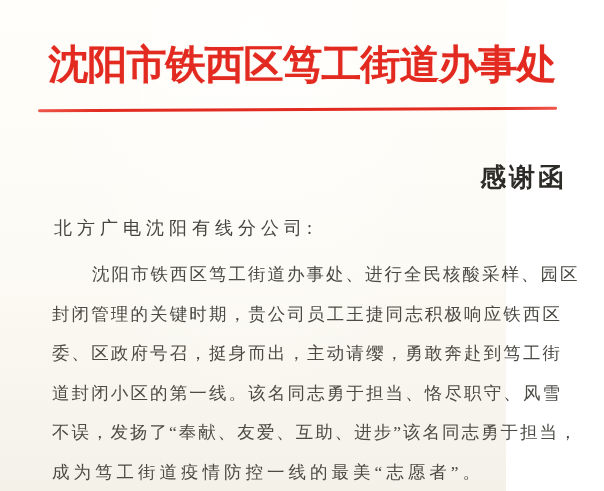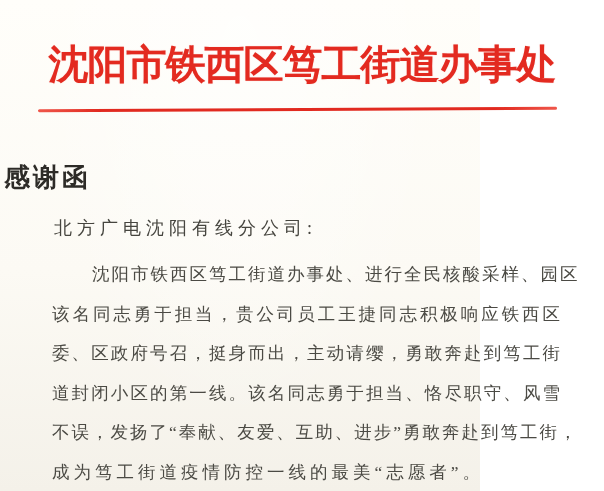--- a/index.html
+++ b/index.html
@@ -10,20 +10,21 @@
     overflow: hidden;
   }
   .paper {
     position: relative;
     width: 480px;
     height: 491px;
     background:
       radial-gradient(ellipse at 50% 10%, rgba(255,255,255,0.55), rgba(255,255,255,0) 60%),
       linear-gradient(180deg, #fffefa 0%, #fcfaf4 55%, #f4f1e9 100%);
     font-family: "Liberation Serif", "DejaVu Serif", serif;
+    padding-left: 26px;
   }
   .letterhead-title {
     position: absolute;
     top: 40px;
     left: 0;
     width: 604px;
     text-align: center;
     font-size: 40px;
     line-height: 50px;
     font-weight: bold;
@@ -39,23 +40,23 @@
     width: 519px;
     height: 2.5px;
     background: linear-gradient(90deg, #ef564a, #e12a20 12%, #e12a20 88%, #ef564a);
     transform: rotate(-0.25deg);
     transform-origin: center;
     border-radius: 2px;
   }
   .letter-title {
     position: absolute;
     top: 162px;
-    left: 4px;
+    left: 11px;
     width: 556px; 
-    text-align: left;
+    text-align: right;
     font-size: 26px;
     line-height: 32px;
     font-weight: bold;
     letter-spacing: 3px;
     color: #2d2b27;
   }
   .salutation {
     position: absolute;
     top: 215px;
     left: 54px;
@@ -99,20 +100,20 @@
   <div class="letterhead-title">沈阳市铁西区笃工街道办事处</div>
 
   <div class="letterhead-divider"></div>
 
   <div class="letter-title">感谢函</div>
 
   <div class="salutation">北方广电沈阳有线分公司:</div>
 
   <div class="body-block">
     <div class="body-line first">沈阳市铁西区笃工街道办事处、进行全民核酸采样、园区</div>
-    <div class="body-line">该名同志勇于担当，贵公司员工王捷同志积极响应铁西区</div>
+    <div class="body-line">封闭管理的关键时期，贵公司员工王捷同志积极响应铁西区</div>
     <div class="body-line">委、区政府号召，挺身而出，主动请缨，勇敢奔赴到笃工街</div>
     <div class="body-line">道封闭小区的第一线。该名同志勇于担当、恪尽职守、风雪</div>
-    <div class="body-line">不误，发扬了“奉献、友爱、互助、进步”勇敢奔赴到笃工街，</div>
+    <div class="body-line">不误，发扬了“奉献、友爱、互助、进步”该名同志勇于担当，</div>
     <div class="body-line last">成为笃工街道疫情防控一线的最美“志愿者”。</div>
   </div>
 
 </div>
 
 </body></html>

